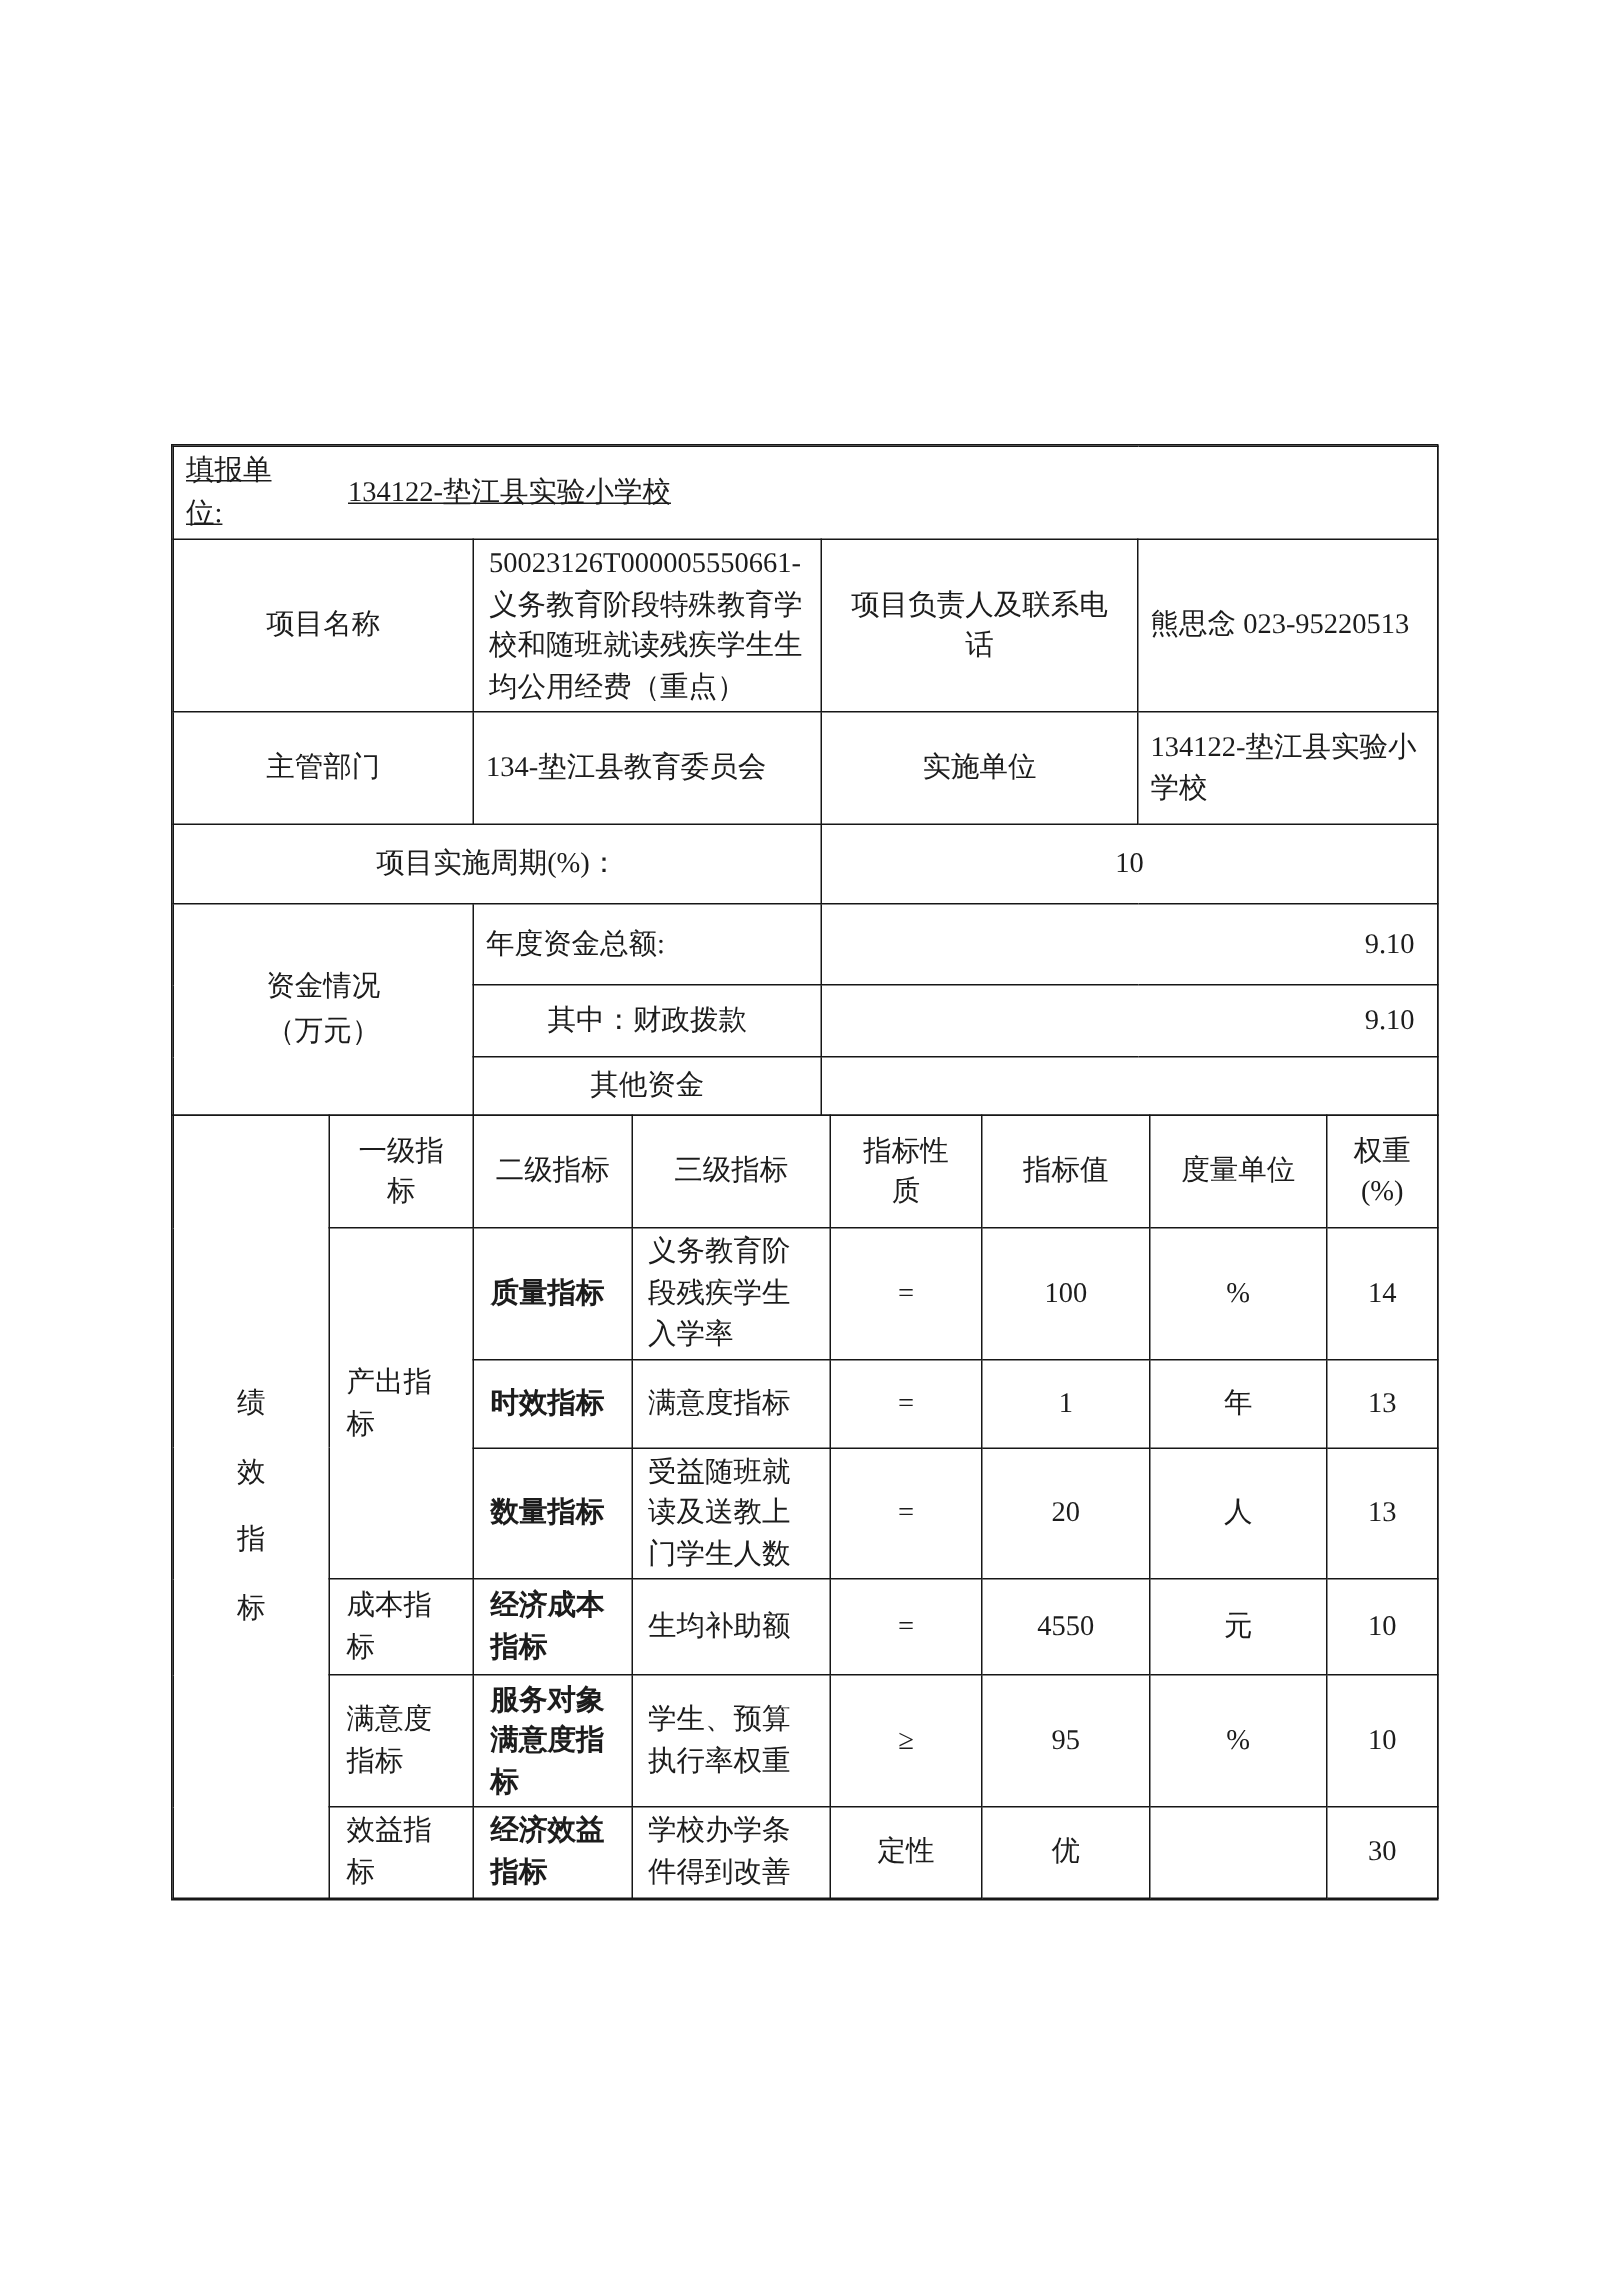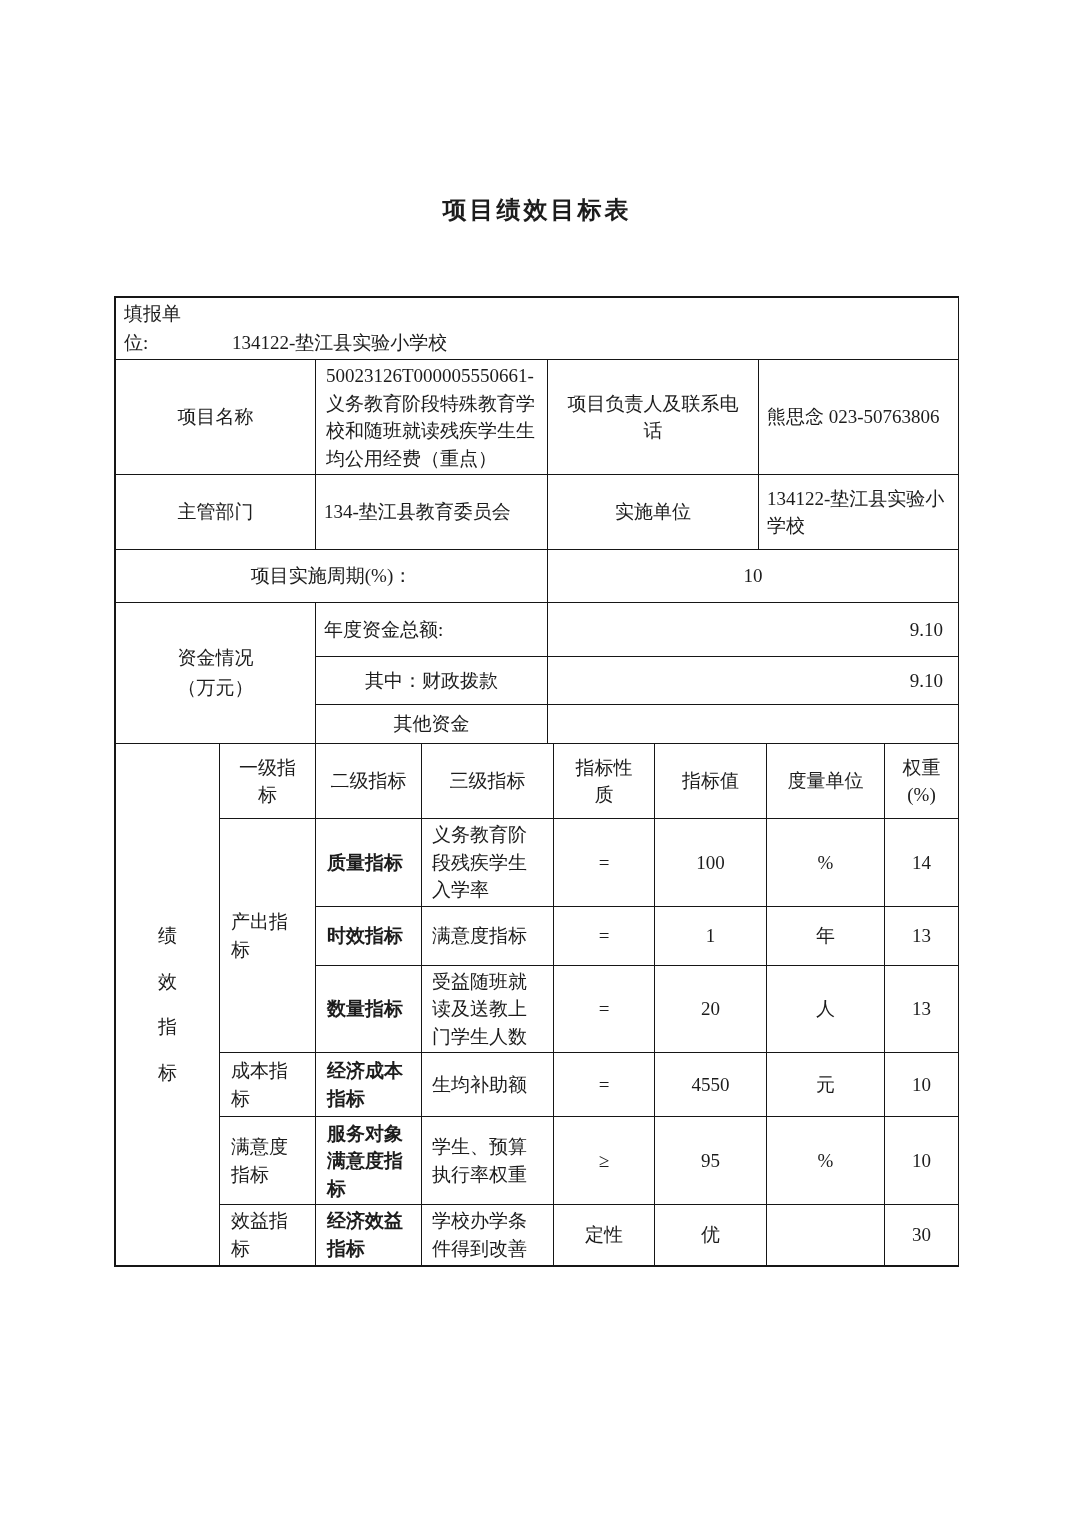--- a/index.html
+++ b/index.html
@@ -53,21 +53,21 @@
     line-height: 1.45;
     vertical-align: middle;
     padding: 2px 8px;
     overflow: hidden;
   }
   .c { text-align: center; }
   .l { text-align: left; }
   .r { text-align: right; padding-right: 15px !important; }
   .lab { text-align: center; }
   
-  .report-flex { display: flex; align-items: flex-end; }
+  .report-flex { display: flex; align-items: center; text-decoration: underline; }
   .report-label { width: 66px; flex: 0 0 66px; line-height: 1.5; }
   .report-value { margin-left: 42px; }
   
   .stack2 { text-align: center; line-height: 1.6; }
   
   .v-label {
     width: 1.15em;
     margin: 0 auto;
     text-align: center;
     word-break: break-all;
@@ -79,21 +79,20 @@
   td.cell-l2 { text-align: left; padding: 2px 14px 2px 11px; font-weight: bold; }
   td.cell-l3 { text-align: left; padding: 2px 12px 2px 10px; }
   th.th-pad  { padding: 2px 15px; }
   .nature { font-size: 21px; }
 </style>
 </head>
 <body>
 
 <div class="page">
 
-  <div class="title">项目绩效目标表</div>
 
   <div class="tables">
 
     <table class="tbl">
       <colgroup>
           <col style="width:200px">
           <col style="width:232px">
           <col style="width:211px">
           <col style="width:200px">
         </colgroup>
@@ -103,21 +102,21 @@
           <div class="report-flex">
             <span class="report-label">填报单位:</span>
             <span class="report-value">134122-垫江县实验小学校</span>
           </div>
         </td>
       </tr>
       <tr style="height:115px">
         <td class="lab">项目名称</td>
         <td class="l" style="padding:2px 10px">50023126T000005550661-义务教育阶段特殊教育学校和随班就读残疾学生生均公用经费（重点）</td>
         <td class="lab" style="padding:2px 14px">项目负责人及联系电话</td>
-        <td class="l">熊思念 023-50763806</td>
+        <td class="l">熊思念 023-95220513</td>
       </tr>
       <tr style="height:75px">
         <td class="lab">主管部门</td>
         <td class="l">134-垫江县教育委员会</td>
         <td class="lab">实施单位</td>
         <td class="l">134122-垫江县实验小学校</td>
       </tr>
       <tr style="height:53px">
         <td colspan="2" class="c">项目实施周期(%)：</td>
         <td colspan="2" class="c">10</td>

